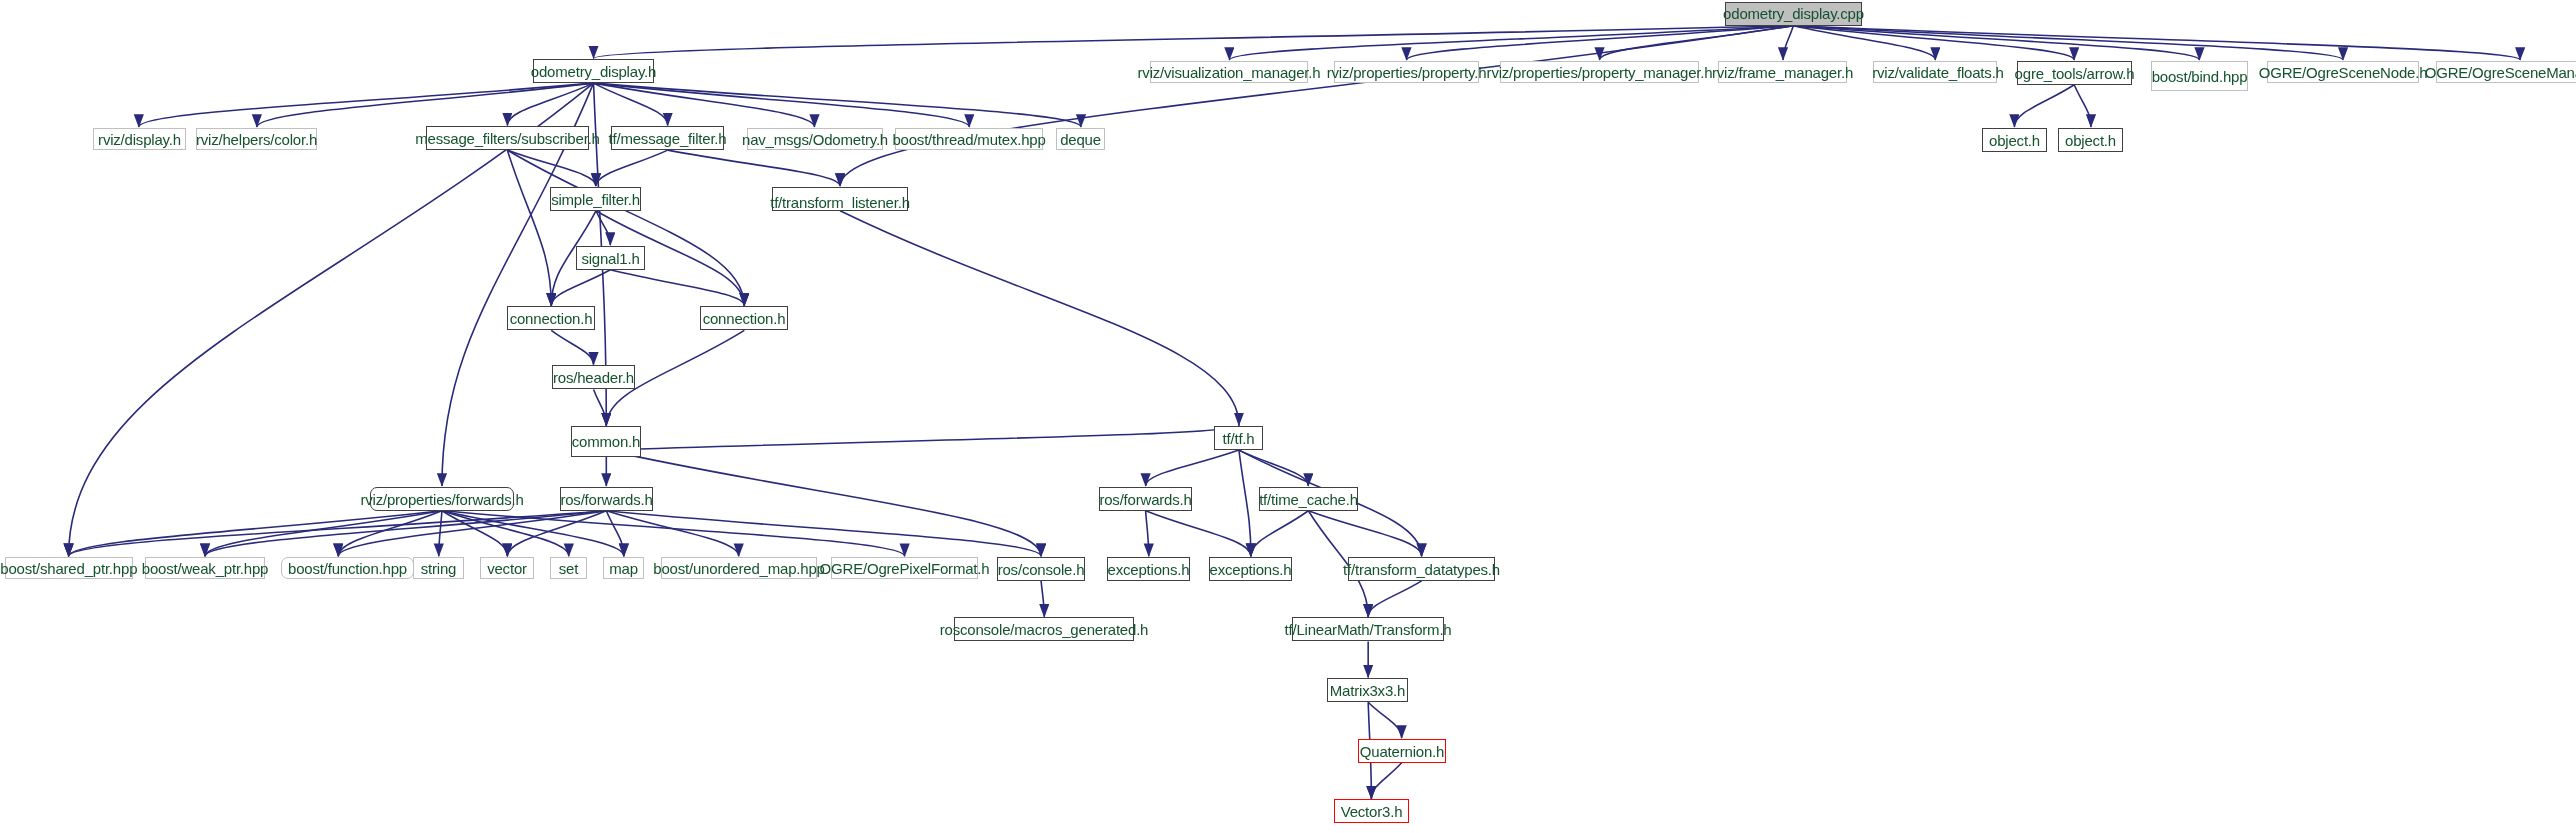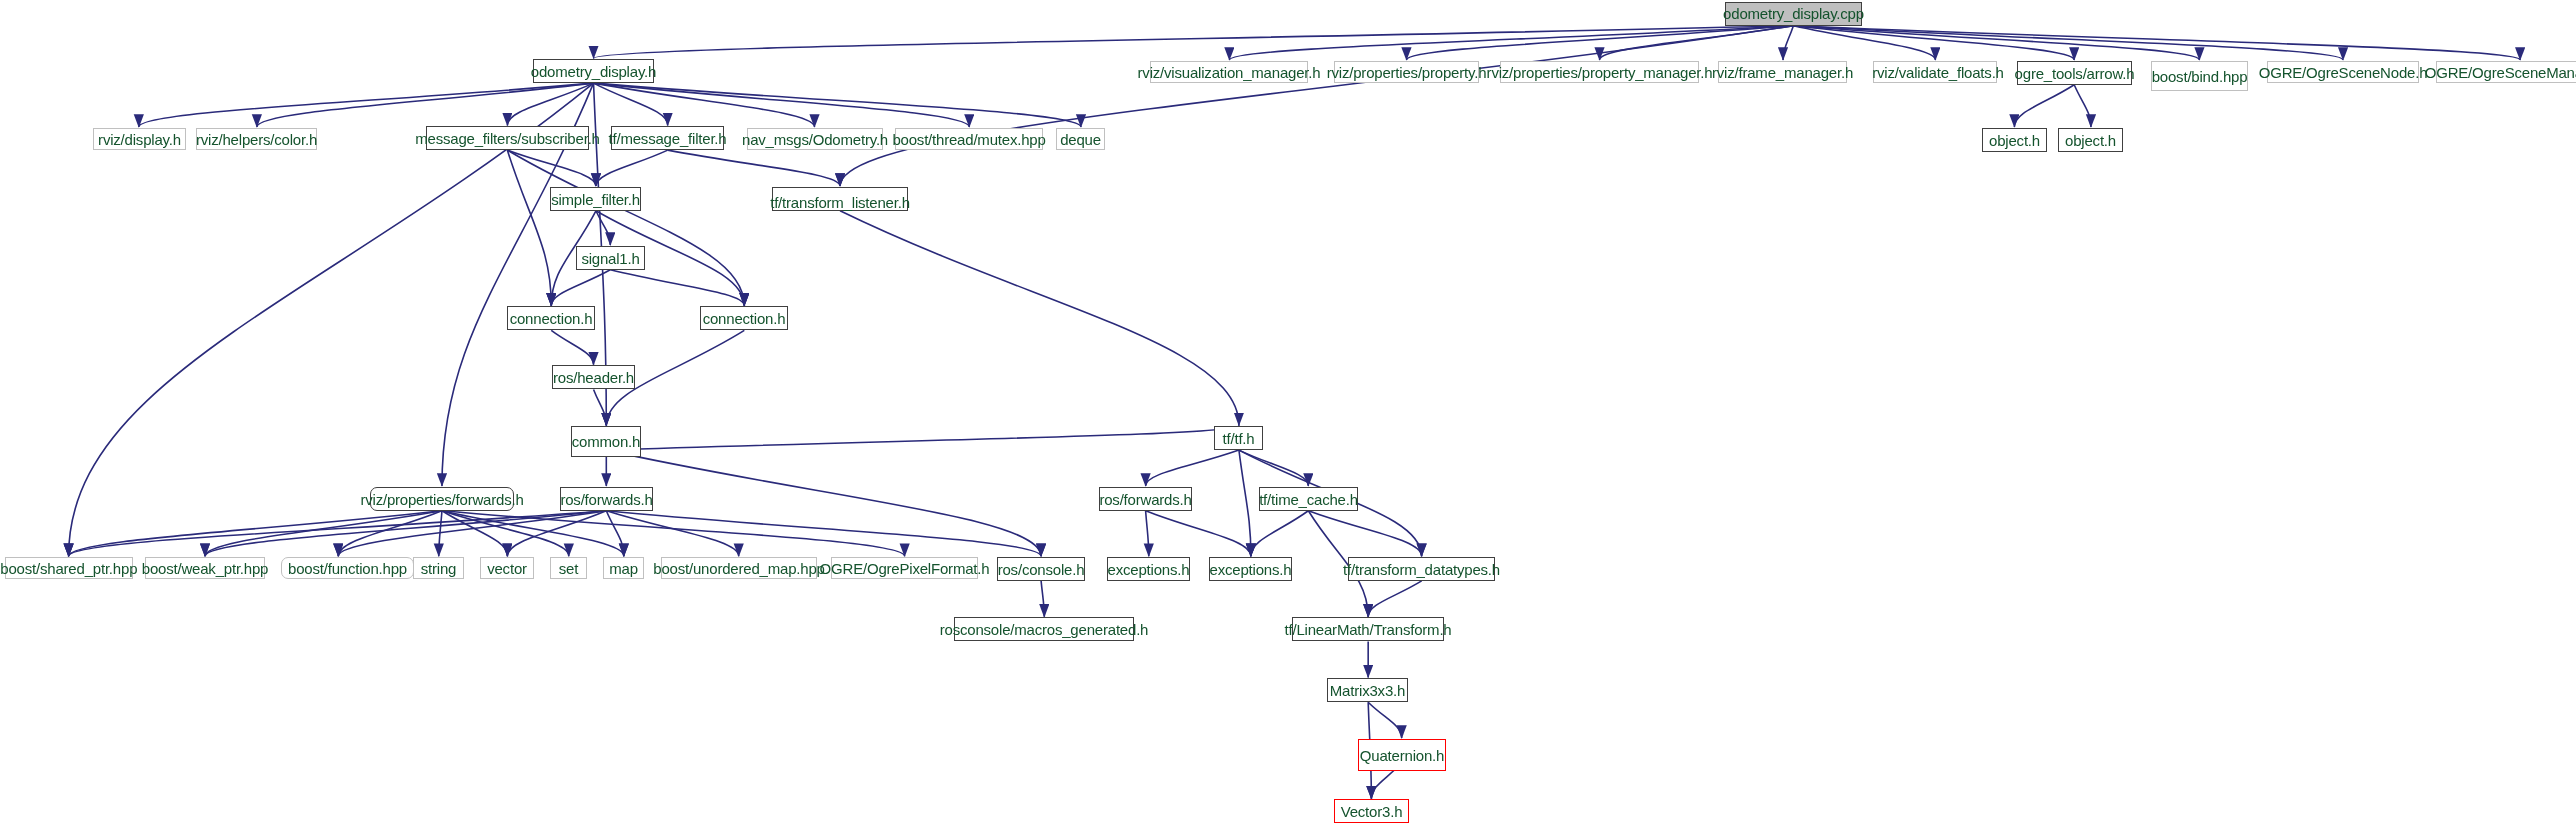--- a/index.html
+++ b/index.html
@@ -269,21 +269,21 @@
       </div>
       <div class="node thick" style="left: 954px; top: 617px; width: 180px; height: 24px;">
         <span>rosconsole/macros_generated.h</span>
       </div>
       <div class="node thick" style="left: 1292px; top: 617px; width: 152px; height: 24px;">
         <span>tf/LinearMath/Transform.h</span>
       </div>
       <div class="node thick" style="left: 1327px; top: 678px; width: 81px; height: 24px;">
         <span>Matrix3x3.h</span>
       </div>
-      <div class="node red" style="left: 1358px; top: 739px; width: 88px; height: 32px;">
+      <div class="node red" style="left: 1358px; top: 739px; width: 88px; height: 24px;">
         <span>Quaternion.h</span>
       </div>
       <div class="node red" style="left: 1334px; top: 799px; width: 75px; height: 24px;">
         <span>Vector3.h</span>
       </div>
     </div>
 </div>
 
 
 </body></html>

